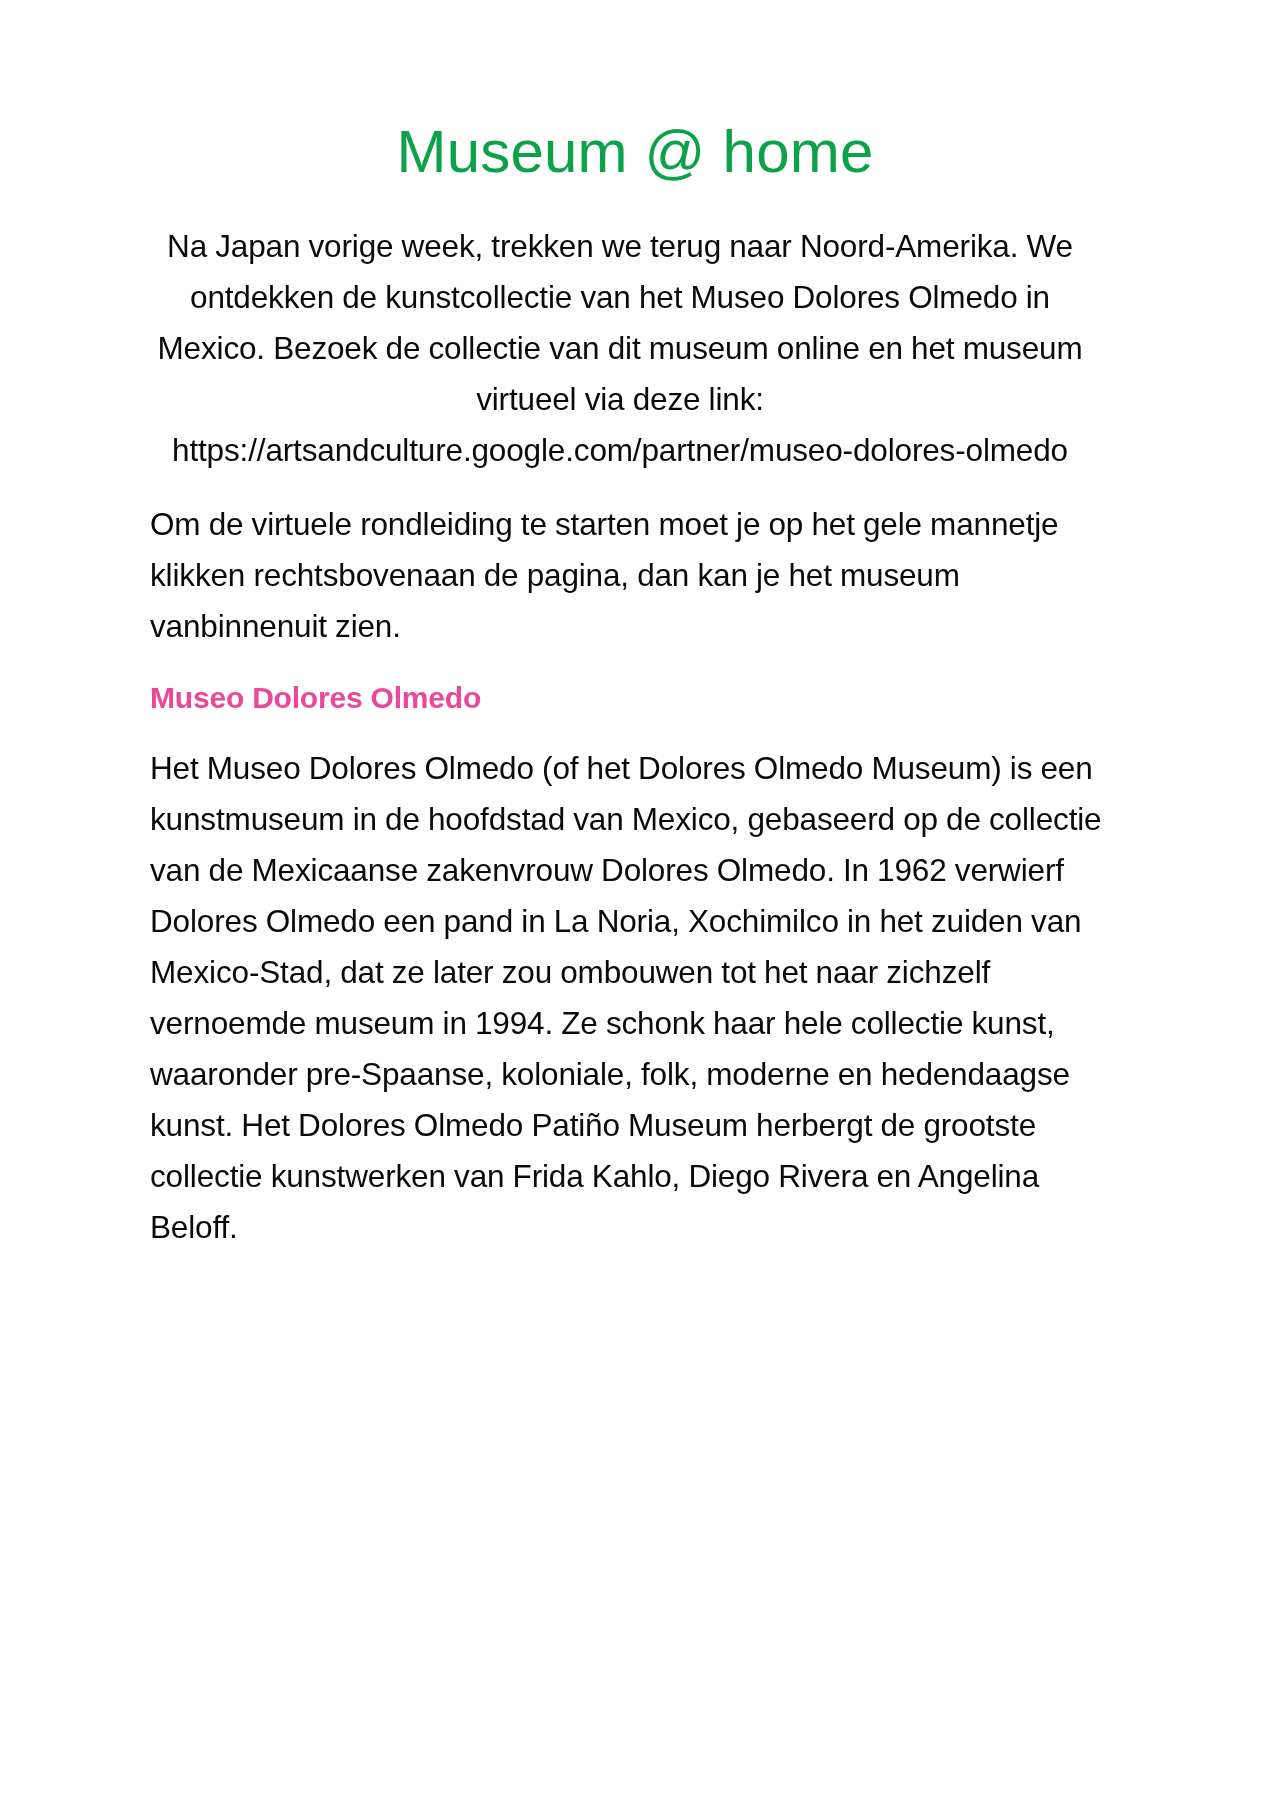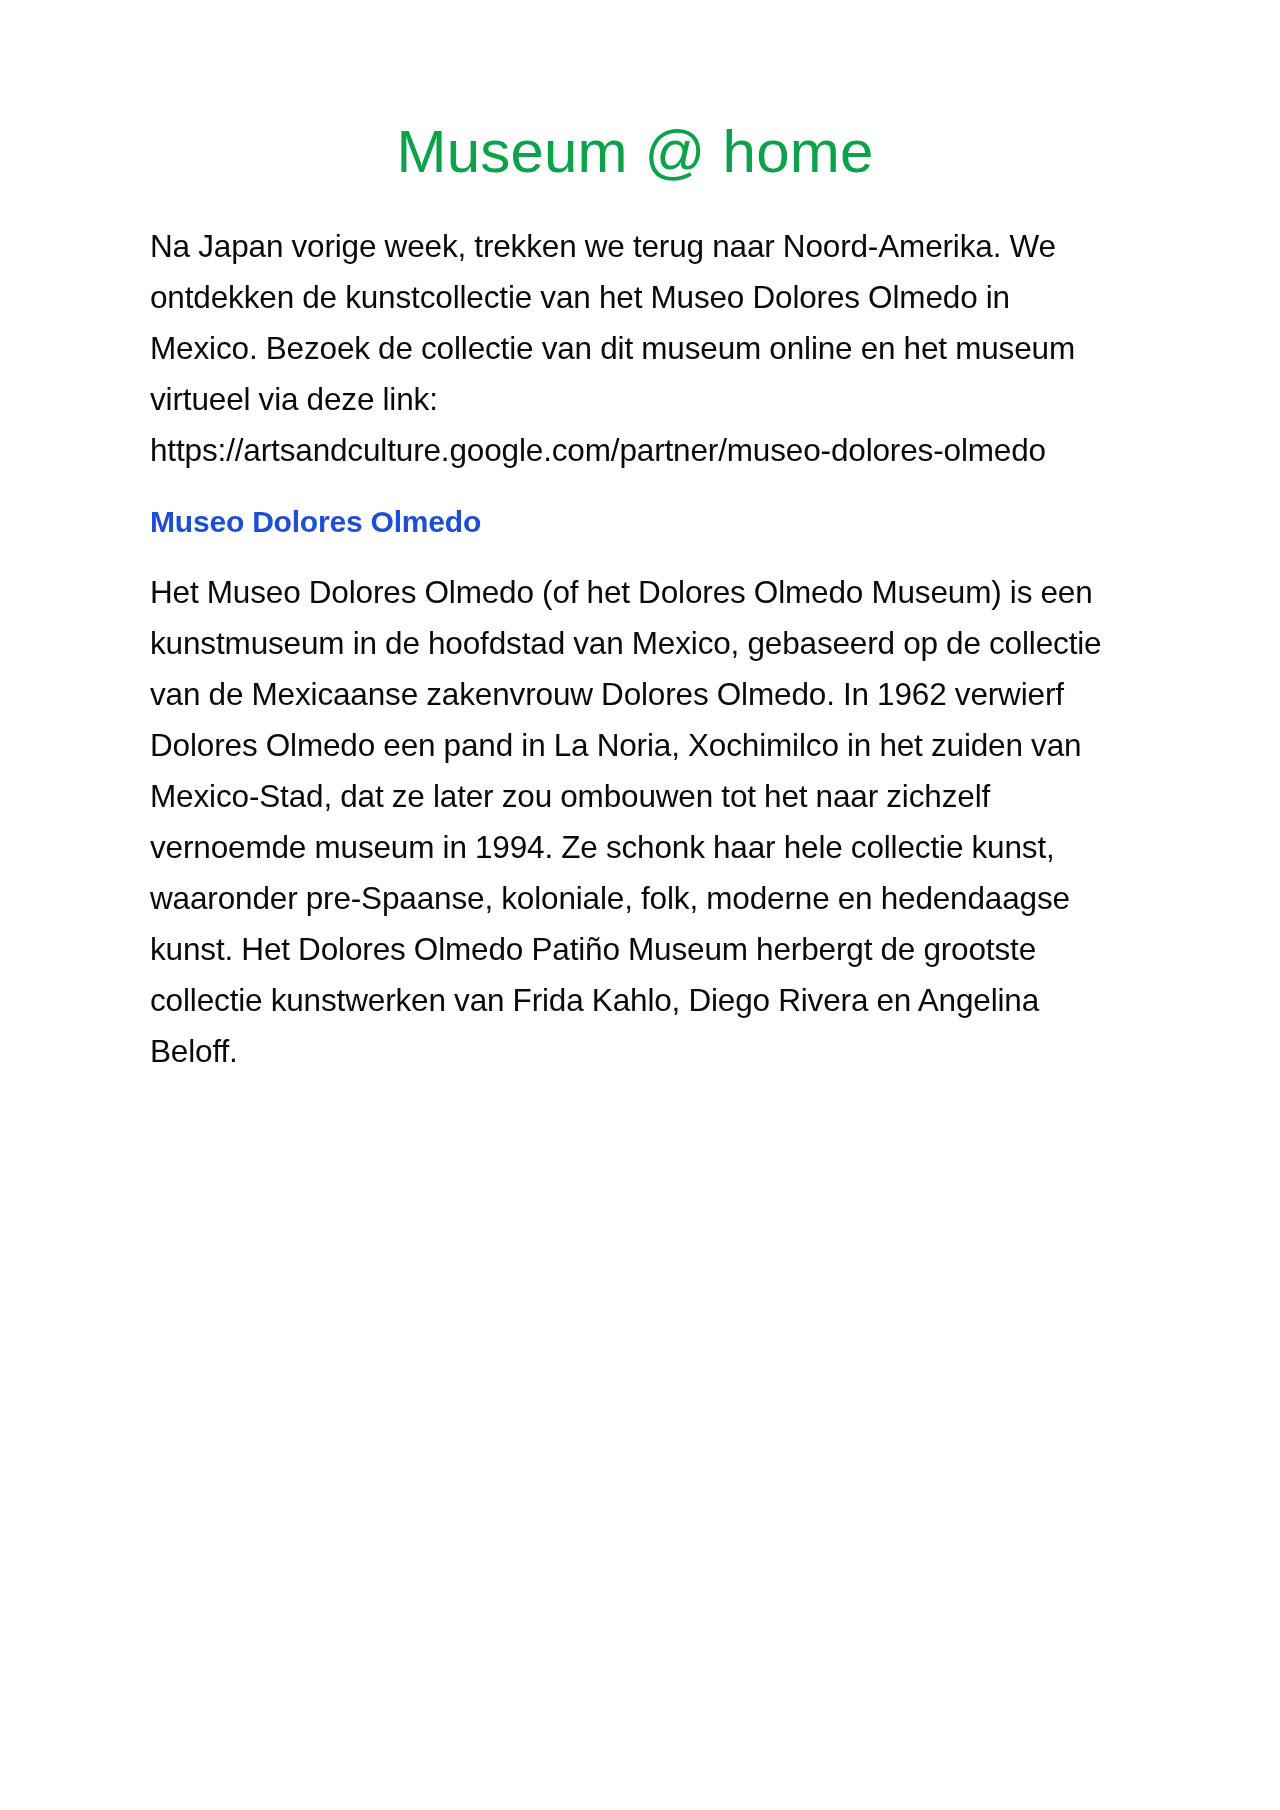--- a/index.html
+++ b/index.html
@@ -54,32 +54,33 @@
     text-align: left;
     letter-spacing: -0.15px;
     word-spacing: -0.4px;
     max-width: 955px;
     -webkit-font-feature-settings: "liga" 1, "kern" 1;
     font-feature-settings: "liga" 1, "kern" 1;
   }
 
   .para--intro {
     max-width: 940px;
+    text-align: center;
   }
 
   .para--tour {
     max-width: 955px;
   }
 
   .subhead {
     font-family: "Liberation Sans", sans-serif;
     font-size: 30px;
     line-height: 46px;
     font-weight: 700;
-    color: #1d4ed8;
+    color: #ec4899;
     margin: 0 0 22px 0;
     letter-spacing: -0.2px;
   }
 
   .para--body {
     max-width: 975px;
     margin-bottom: 8px;
   }
 
   .spacer-bottom {
@@ -90,20 +91,21 @@
 <body>
 
 <div class="page">
 
   <div class="content">
 
     <h1 class="doc-title">Museum @ home</h1>
 
     <p class="para para--intro">Na Japan vorige week, trekken we terug naar Noord-Amerika. We ontdekken de kunstcollectie van het Museo Dolores Olmedo in Mexico. Bezoek de collectie van dit museum online en het museum virtueel via deze link: https://artsandculture.google.com/partner/museo-dolores-olmedo</p>
 
+    <p class="para para--tour">Om de virtuele rondleiding te starten moet je op het gele mannetje klikken rechtsbovenaan de pagina, dan kan je het museum vanbinnenuit zien.</p>
 
     <h2 class="subhead">Museo Dolores Olmedo</h2>
 
     <p class="para para--body">Het Museo Dolores Olmedo (of het Dolores Olmedo Museum) is een kunstmuseum in de hoofdstad van Mexico, gebaseerd op de collectie van de Mexicaanse zakenvrouw Dolores Olmedo. In 1962 verwierf Dolores Olmedo een pand in La Noria, Xochimilco in het zuiden van Mexico-Stad, dat ze later zou ombouwen tot het naar zichzelf vernoemde museum in 1994. Ze schonk haar hele collectie kunst, waaronder pre-Spaanse, koloniale, folk, moderne en hedendaagse kunst. Het Dolores Olmedo Patiño Museum herbergt de grootste collectie kunstwerken van Frida Kahlo, Diego Rivera en Angelina Beloff.</p>
 
     <div class="spacer-bottom"></div>
 
   </div>
 
 </div>

